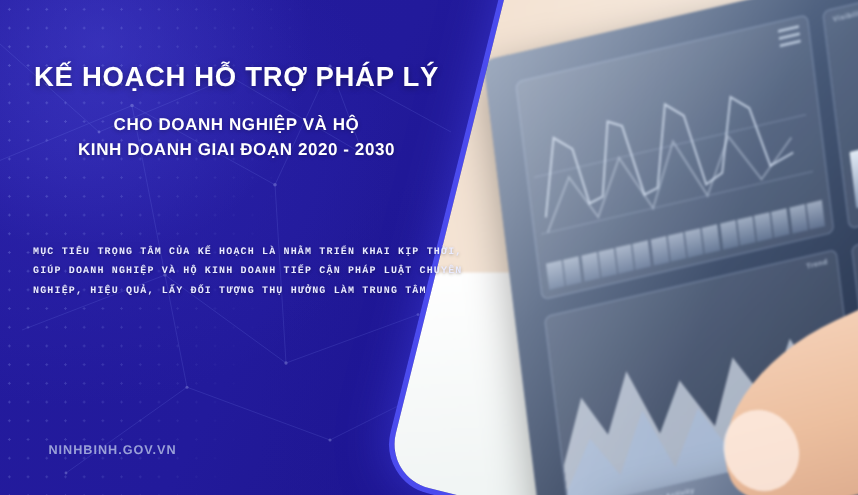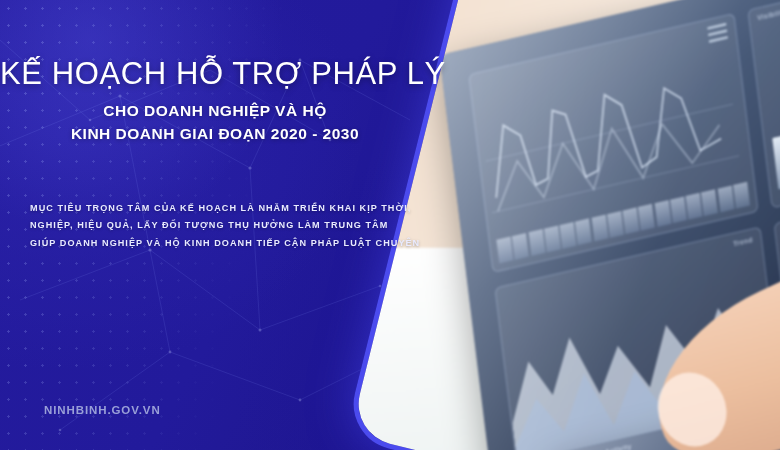--- a/index.html
+++ b/index.html
@@ -28,33 +28,34 @@
   .net { position:absolute; inset:0; opacity:.40; pointer-events:none; }
   .glow-tl {
     position:absolute; left:-120px; top:-140px; width:420px; height:360px;
     background:radial-gradient(circle,rgba(90,90,235,.30) 0%,rgba(90,90,235,0) 70%);
     pointer-events:none;
   }
 
   
   .title-wrap { position:absolute; left:0; top:56px; width:430px; text-align:center; }
   .t1 {
-    color:#ffffff; font-size:31px; font-weight:normal; letter-spacing:.6px;
+    color:#ffffff; font-size:25px; font-weight:bold; letter-spacing:.6px;
     line-height:1.18; text-shadow:0 2px 6px rgba(0,0,0,.35); white-space:nowrap;
   }
   .t2 {
-    margin-top:6px; color:#ffffff; font-size:15.5px; font-weight:bold;
+    margin-top:16px; color:#ffffff; font-size:15.5px; font-weight:bold;
     letter-spacing:.5px; line-height:1.52; text-shadow:0 1px 4px rgba(0,0,0,.30);
     white-space:nowrap;
   }
   .body-copy {
-    position:absolute; left:30px; top:200px; width:400px;
+    position:absolute; left:30px; top:220px; width:400px;
     color:#e9ebff; font-size:9.1px; font-weight:bold;
     letter-spacing:1.05px; line-height:1.92; text-align:justify;
     text-shadow:0 1px 3px rgba(0,0,0,.30);
+    font-family:Liberation Mono, monospace;
   }
   .body-copy span { display:block; }
   .footer-url {
     position:absolute; left:44px; top:404px;
     color:#9aa0d8; font-size:11.5px; font-weight:bold; letter-spacing:.9px;
   }
 
   
   .photo-frame {
     position:absolute; left:404px; top:-52px; width:450px; height:552px;
@@ -296,18 +297,18 @@
   <div class="title-wrap">
     <div class="t1">KẾ HOẠCH HỖ TRỢ PHÁP LÝ</div>
     <div class="t2">
       <div>CHO DOANH NGHIỆP VÀ HỘ</div>
       <div>KINH DOANH GIAI ĐOẠN 2020 - 2030</div>
     </div>
   </div>
 
   <div class="body-copy">
     <span>MỤC TIÊU TRỌNG TÂM CỦA KẾ HOẠCH LÀ NHẰM TRIỂN KHAI KỊP THỜI,</span>
+    <span>GIÚP DOANH NGHIỆP VÀ HỘ KINH DOANH TIẾP CẬN PHÁP LUẬT CHUYÊN</span>
     <span>NGHIỆP, HIỆU QUẢ, LẤY ĐỐI TƯỢNG THỤ HƯỞNG LÀM TRUNG TÂM</span>
-    <span>GIÚP DOANH NGHIỆP VÀ HỘ KINH DOANH TIẾP CẬN PHÁP LUẬT CHUYÊN</span>
   </div>
 
   <div class="footer-url">NINHBINH.GOV.VN</div>
 </div>
 
 </body></html>

